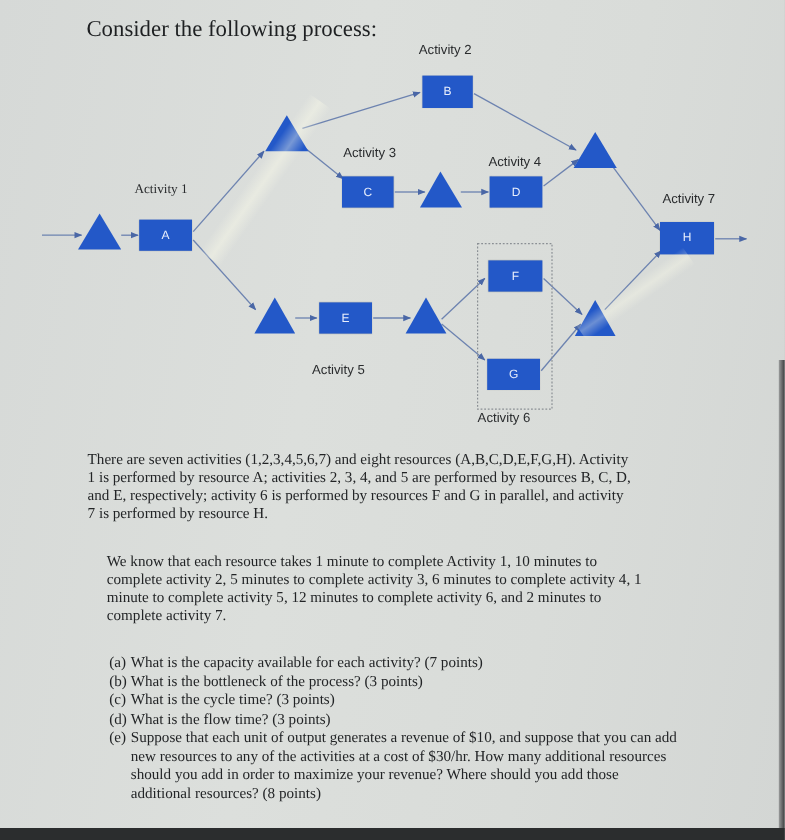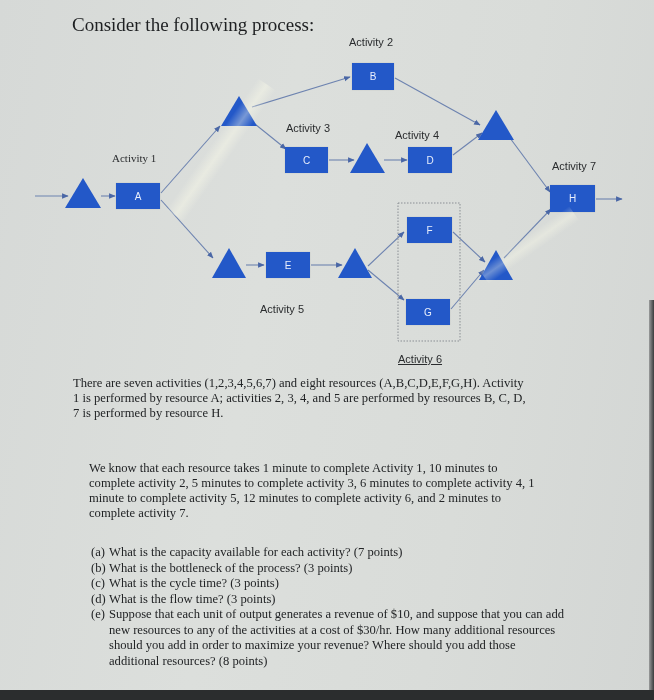--- a/index.html
+++ b/index.html
@@ -134,30 +134,31 @@
     </div>
   <div class="res-box" style="left:406px;top:299px;width:44px;height:26px;">
       <span>G</span>
     </div>
   <div class="res-box" style="left:550px;top:185px;width:45px;height:27px;">
       <span>H</span>
     </div>
 
   <div class="act-label" style="left:349px;top:36px;">Activity 2</div>
   <div class="act-label" style="left:286px;top:122px;">Activity 3</div>
-  <div class="act-label" style="left:395px;top:129px;text-align:center;">Activity 4</div>
+  <div class="act-label" style="left:407px;top:129px;text-align:center;">Activity 4</div>
   <div class="act-label" style="left:112px;top:152px;font-family:Liberation Serif, serif;">Activity 1</div>
   <div class="act-label" style="left:552px;top:160px;">Activity 7</div>
   <div class="act-label" style="left:260px;top:303px;">Activity 5</div>
-  <div class="act-label" style="left:398px;top:353px;text-decoration:underline;">Activity 6</div>
+  <div class="act-label" style="left:398px;top:343px;">Activity 6</div>
 </div>
 
 <div class="para" style="top:376px;">
   <div>There are seven activities (1,2,3,4,5,6,7) and eight resources (A,B,C,D,E,F,G,H). Activity</div>
   <div>1 is performed by resource A; activities 2, 3, 4, and 5 are performed by resources B, C, D,</div>
+  <div>and E, respectively; activity 6 is performed by resources F and G in parallel, and activity</div>
   <div>7 is performed by resource H.</div>
 </div>
 
 <div class="para" style="top:461px;margin-left:16px;">
   <div>We know that each resource takes 1 minute to complete Activity 1, 10 minutes to</div>
   <div>complete activity 2, 5 minutes to complete activity 3, 6 minutes to complete activity 4, 1</div>
   <div>minute to complete activity 5, 12 minutes to complete activity 6, and 2 minutes to</div>
   <div>complete activity 7.</div>
 </div>
 

